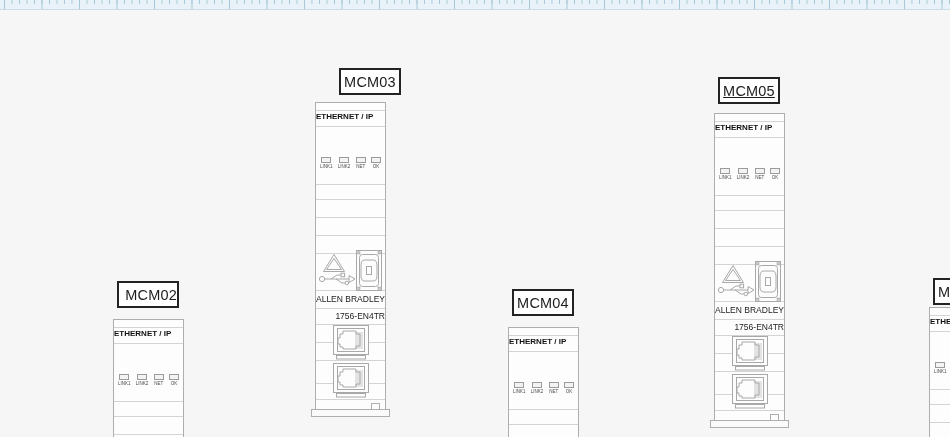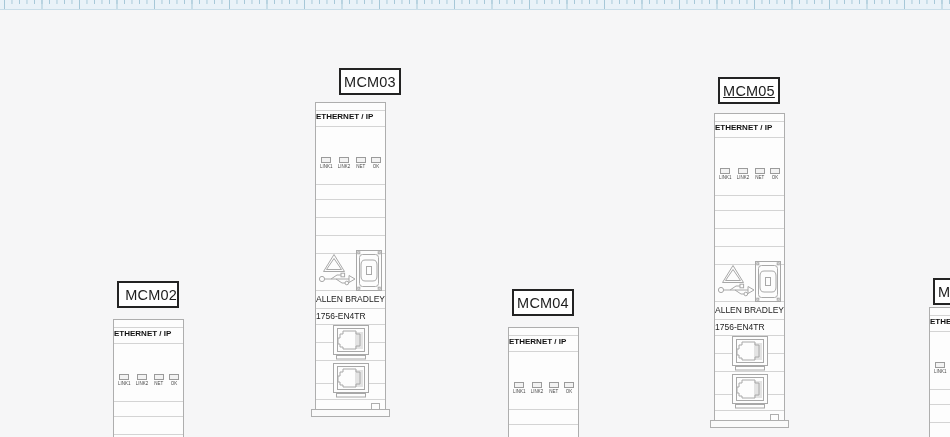--- a/index.html
+++ b/index.html
@@ -31,21 +31,21 @@
   .body{position:absolute;left:0;width:71px;height:308px;box-sizing:border-box;
     background:var(--module_bg);border:1px solid var(--module_border);}
   .hl{position:absolute;left:0;right:0;height:0;border-top:1px solid var(--line);}
   .hdr{position:absolute;top:9px;left:0;right:0;text-align:left;font-size:8px;font-weight:bold;
     color:#111;white-space:nowrap;}
   .led-row{position:absolute;top:54px;left:0;right:0;display:flex;justify-content:space-between;padding:0 4px;}
   .led-col{display:flex;flex-direction:column;align-items:center;gap:2px;}
   .led-sq{width:10px;height:6px;border:1px solid #9b9b9b;background:#f3f3f3;box-sizing:border-box;}
   .led-lbl{font-size:4.5px;line-height:4.5px;color:#4a4a4a;white-space:nowrap;}
   .brand{position:absolute;top:191px;left:0;right:0;text-align:center;font-size:8.5px;color:#222;white-space:nowrap;}
-  .model{position:absolute;top:208px;left:0;right:0;text-align:left;font-size:8.5px;color:#222;white-space:nowrap;}
+  .model{position:absolute;top:208px;left:0;right:0;text-align:right;font-size:8.5px;color:#222;white-space:nowrap;}
   .icon{position:absolute;}
   .i-tri{left:6px;top:150px;}
   .i-usb{left:2px;top:168px;}
   .i-port{left:40px;top:147px;}
   .i-jack1{left:16px;top:221px;}
   .i-jack2{left:16px;top:259px;}
   .notch{position:absolute;left:55px;top:300px;width:9px;height:7px;box-sizing:border-box;
     border:1px solid var(--module_border);background:var(--module_bg);}
   .basebar{position:absolute;left:-5px;top:306px;width:79px;height:8px;box-sizing:border-box;
     border:1px solid var(--module_border);background:#fafafa;}

